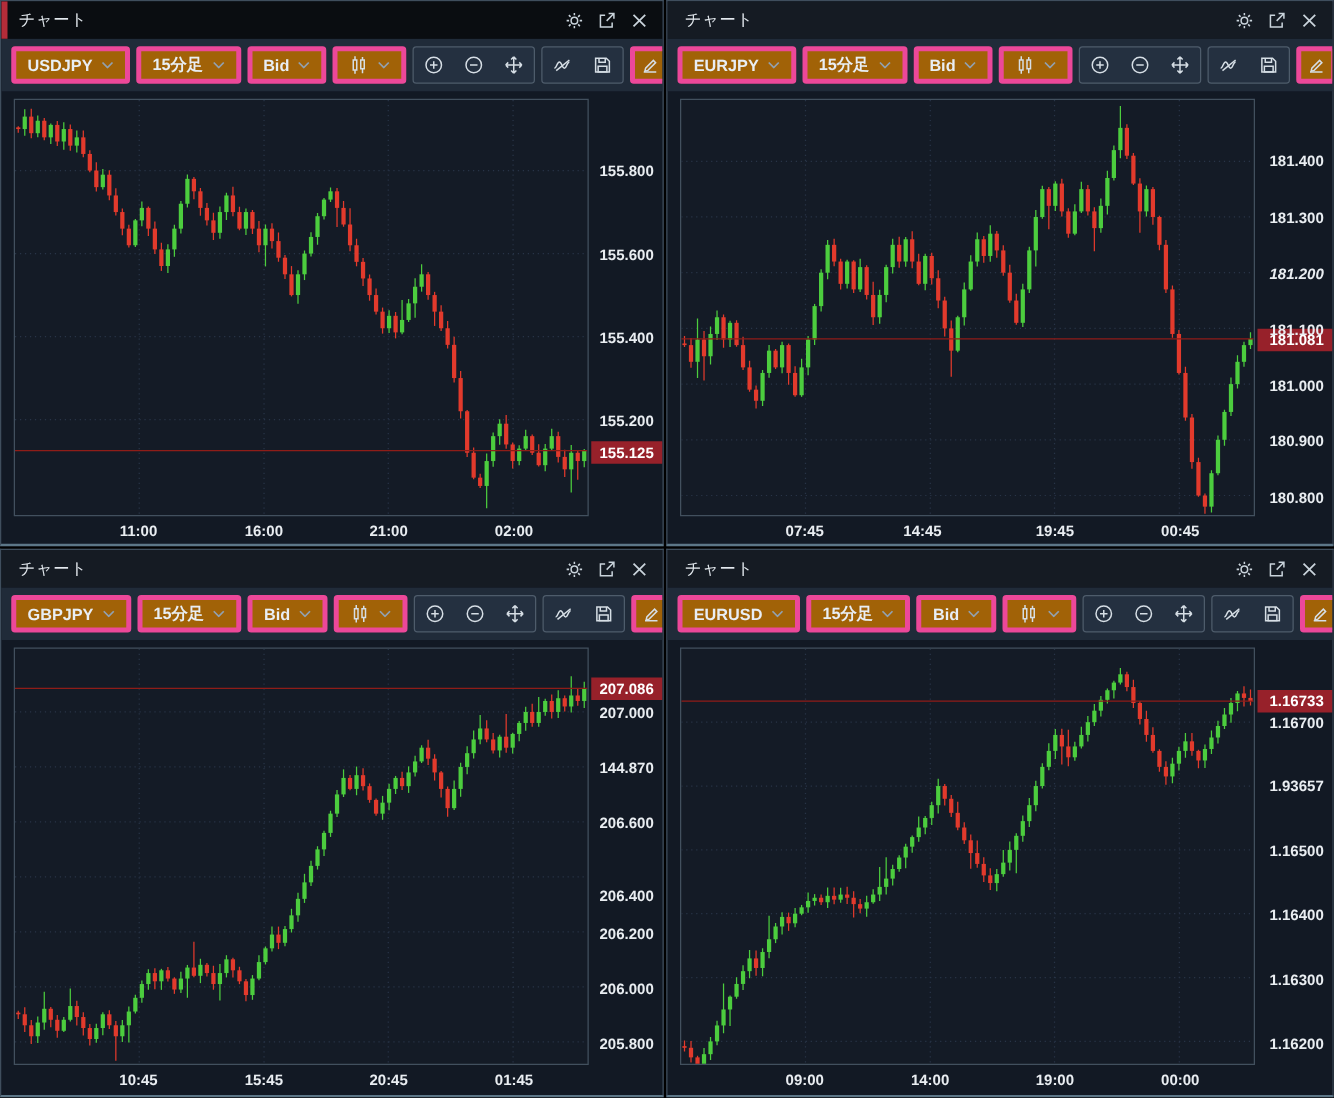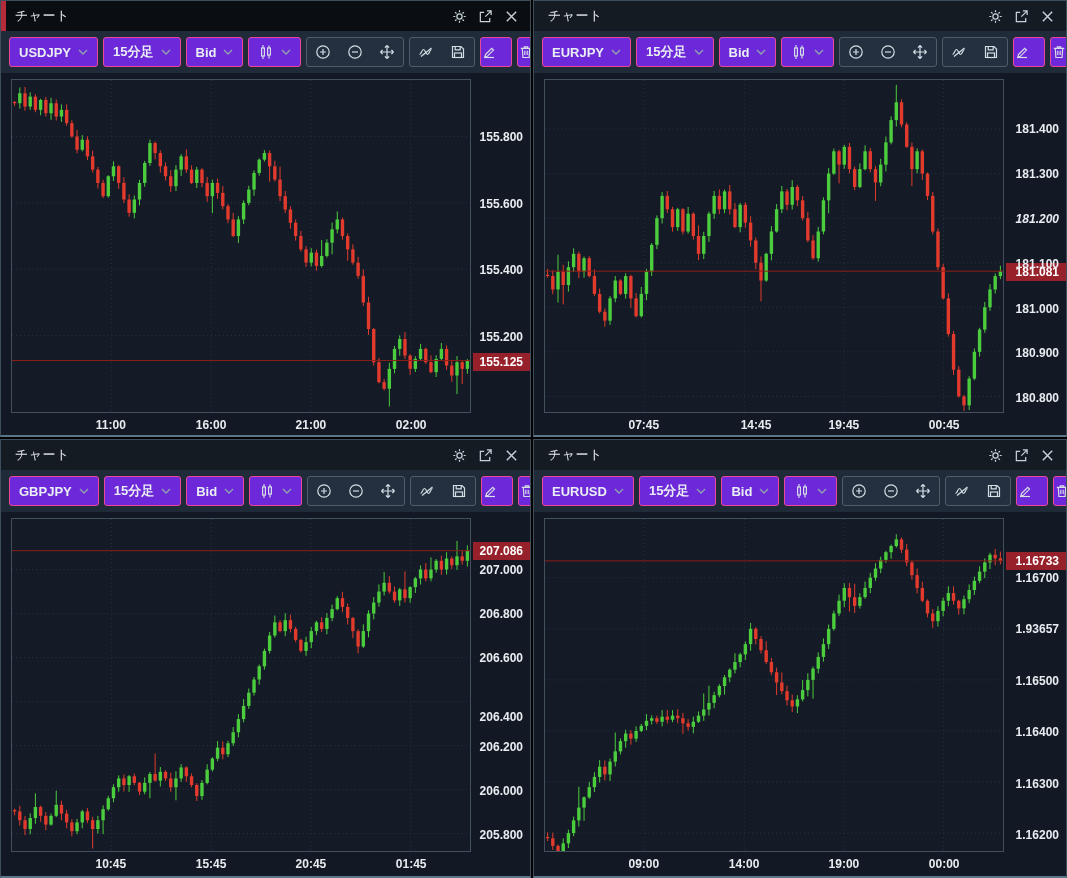--- a/index.html
+++ b/index.html
@@ -12,22 +12,22 @@
   .titlebar { position:relative; height:30px; background:#151b23; display:flex; align-items:center; }
   .panel.active .titlebar { background:#0a0d11; }
   .accent { position:absolute; left:0; top:0; bottom:0; width:5px; background:#b42c39; display:none; }
   .panel.active .accent { display:block; }
   .title-text { margin-left:14px; font-size:13px; color:#e3e9ee; letter-spacing:.5px; }
   .tb-icons { margin-left:auto; display:flex; align-items:center; gap:11px; padding-right:11px; color:#c9d3db; }
   .tb-icons .ticon { width:15px; height:15px; display:block; cursor:pointer; }
 
   
   .toolbar { height:42px; background:#202b39; display:flex; align-items:center; gap:5px; padding-left:8px; white-space:nowrap; overflow:hidden; }
-  .btn { height:30px; flex:0 0 auto; display:inline-flex; align-items:center; justify-content:space-between; gap:7px;
-         background:#6d28d9; border:1px solid #ec4899; border-radius:3px; color:#e9eef4; font-size:13px; font-weight:bold;
+  .btn { height:30px; flex:0 0 auto; display:inline-flex; align-items:center; justify-content:center; gap:7px;
+         background:#a16207; border:4px solid #ec4899; border-radius:3px; color:#e9eef4; font-size:13px; font-weight:bold;
          padding:0 9px; cursor:pointer; }
   .btn .chev { width:10px; height:6px; color:#91a1b0; }
   .btn-group { height:30px; flex:0 0 auto; display:inline-flex; align-items:center; background:#243040; border:1px solid #4e5c6b; border-radius:3px; }
   .btn-group .ibtn { width:32px; height:28px; display:inline-flex; align-items:center; justify-content:center; color:#d6dee5; cursor:pointer; }
   .btn.icon-only { width:32px; padding:0; color:#d6dee5; }
   .icon16 { width:16px; height:16px; display:block; }
 
   
   .chartarea { position:relative; margin-top:6px; height:356px; }
   .plot { position:absolute; left:10px; top:0; width:460px; height:334px; background:#141b26; border:1px solid #42505e; cursor:crosshair; }
@@ -641,21 +641,21 @@
       <div class="ytick" style="top: 49.3154px;">181.400</div>
           <div class="ytick" style="top: 94.1477px;">181.300</div>
           <div class="ytick" style="top: 138.98px; font-style: italic;">181.200</div>
           <div class="ytick" style="top: 183.812px;">181.100</div>
           <div class="ytick" style="top: 228.644px;">181.000</div>
           <div class="ytick" style="top: 273.477px;">180.900</div>
           <div class="ytick" style="top: 318.309px;">180.800</div>
         </div>
       <div class="xaxis">
           <div class="xtick" style="left: 109.82px;">07:45</div>
-          <div class="xtick" style="left: 222px;">14:45</div>
+          <div class="xtick" style="left: 204px;">14:45</div>
           <div class="xtick" style="left: 309.92px;">19:45</div>
           <div class="xtick" style="left: 410.2px;">00:45</div>
         </div>
     </div>
   </section>
 
   <section class="panel">
     <header class="titlebar">
 
       <span class="title-text">チャート</span>
@@ -941,21 +941,21 @@
             <line x1="452.15909090909093" x2="452.15909090909093" y1="32.15472362665452" y2="45.921744896589054" stroke="#e23a2c" stroke-width="1"></line>
             <rect x="450.45909090909095" y="37.60264900661998" width="3.4" height="4.423841059604939" fill="#e23a2c"></rect>
             <line x1="457.3863636363637" x2="457.3863636363637" y1="26.57105730236337" y2="47.77419998589435" stroke="#4ccd3e" stroke-width="1"></line>
             <rect x="455.6863636363637" y="31.851655629134186" width="3.4" height="10.17483443709073" fill="#4ccd3e"></rect>
             <line x1="0" x2="460" y1="31.851655629134186" y2="31.851655629134186" stroke="#8f1d18" stroke-width="1"></line>
           </svg>
       </div>
       <div class="paxis">
         <div class="badge" style="top: 31.8517px;">207.086</div>
       <div class="ytick" style="top: 50.8742px;">207.000</div>
-          <div class="ytick" style="top: 95.1126px;">206.800</div>
+          <div class="ytick" style="top: 95.1126px;">144.870</div>
           <div class="ytick" style="top: 139.351px;">206.600</div>
           <div class="ytick" style="top: 198px;">206.400</div>
           <div class="ytick" style="top: 227.828px;">206.200</div>
           <div class="ytick" style="top: 272.066px;">206.000</div>
           <div class="ytick" style="top: 316.305px;">205.800</div>
         </div>
       <div class="xaxis">
           <div class="xtick" style="left: 109.82px;">10:45</div>
           <div class="xtick" style="left: 210.1px;">15:45</div>
           <div class="xtick" style="left: 309.92px;">20:45</div>

